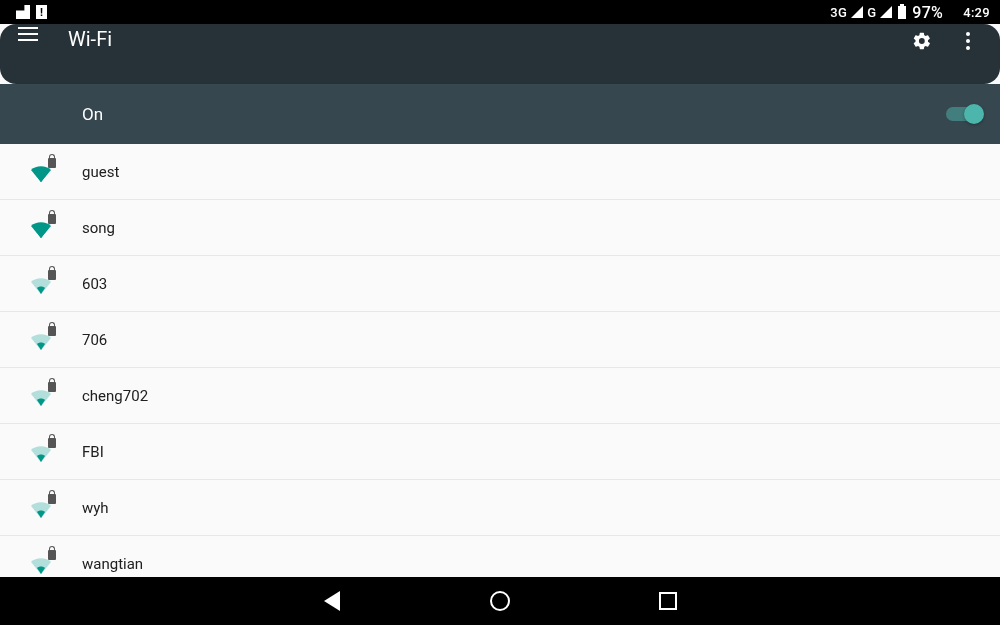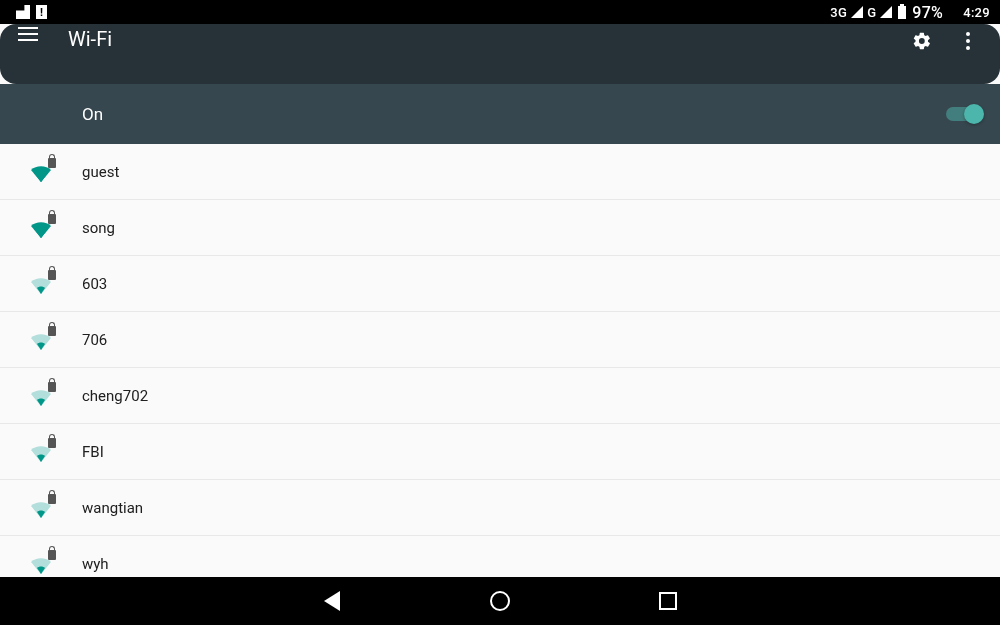--- a/index.html
+++ b/index.html
@@ -167,32 +167,32 @@
   </div>
       <div class="row">
     <div class="wifi-icon">
       <svg class="wifi-svg" viewBox="0 0 24 20">
     <path d="M12 20 L2 8 C7 3 17 3 22 8 Z" fill="#b2dfdb"></path>
     <path d="M12 20 L5 11 C8.5 7.5 15.5 7.5 19 11 Z" fill="#b2dfdb"></path>
     <path d="M12 20 L8 14 C10 12 14 12 16 14 Z" fill="#009688"></path>
   </svg>
       <span class="lock-badge"></span>
     </div>
+    <div class="name">wyh</div>
+  </div>
+      <div class="row">
+    <div class="wifi-icon">
+      <svg class="wifi-svg" viewBox="0 0 24 20">
+    <path d="M12 20 L2 8 C7 3 17 3 22 8 Z" fill="#b2dfdb"></path>
+    <path d="M12 20 L5 11 C8.5 7.5 15.5 7.5 19 11 Z" fill="#b2dfdb"></path>
+    <path d="M12 20 L8 14 C10 12 14 12 16 14 Z" fill="#009688"></path>
+  </svg>
+      <span class="lock-badge"></span>
+    </div>
     <div class="name">wangtian</div>
-  </div>
-      <div class="row">
-    <div class="wifi-icon">
-      <svg class="wifi-svg" viewBox="0 0 24 20">
-    <path d="M12 20 L2 8 C7 3 17 3 22 8 Z" fill="#b2dfdb"></path>
-    <path d="M12 20 L5 11 C8.5 7.5 15.5 7.5 19 11 Z" fill="#b2dfdb"></path>
-    <path d="M12 20 L8 14 C10 12 14 12 16 14 Z" fill="#009688"></path>
-  </svg>
-      <span class="lock-badge"></span>
-    </div>
-    <div class="name">wyh</div>
   </div>
     </div>
 
   <div class="nav-bar">
     <div class="nav-btn">
         <div class="nav-back"></div>
       </div>
     <div class="nav-btn">
         <div class="nav-home"></div>
       </div>

